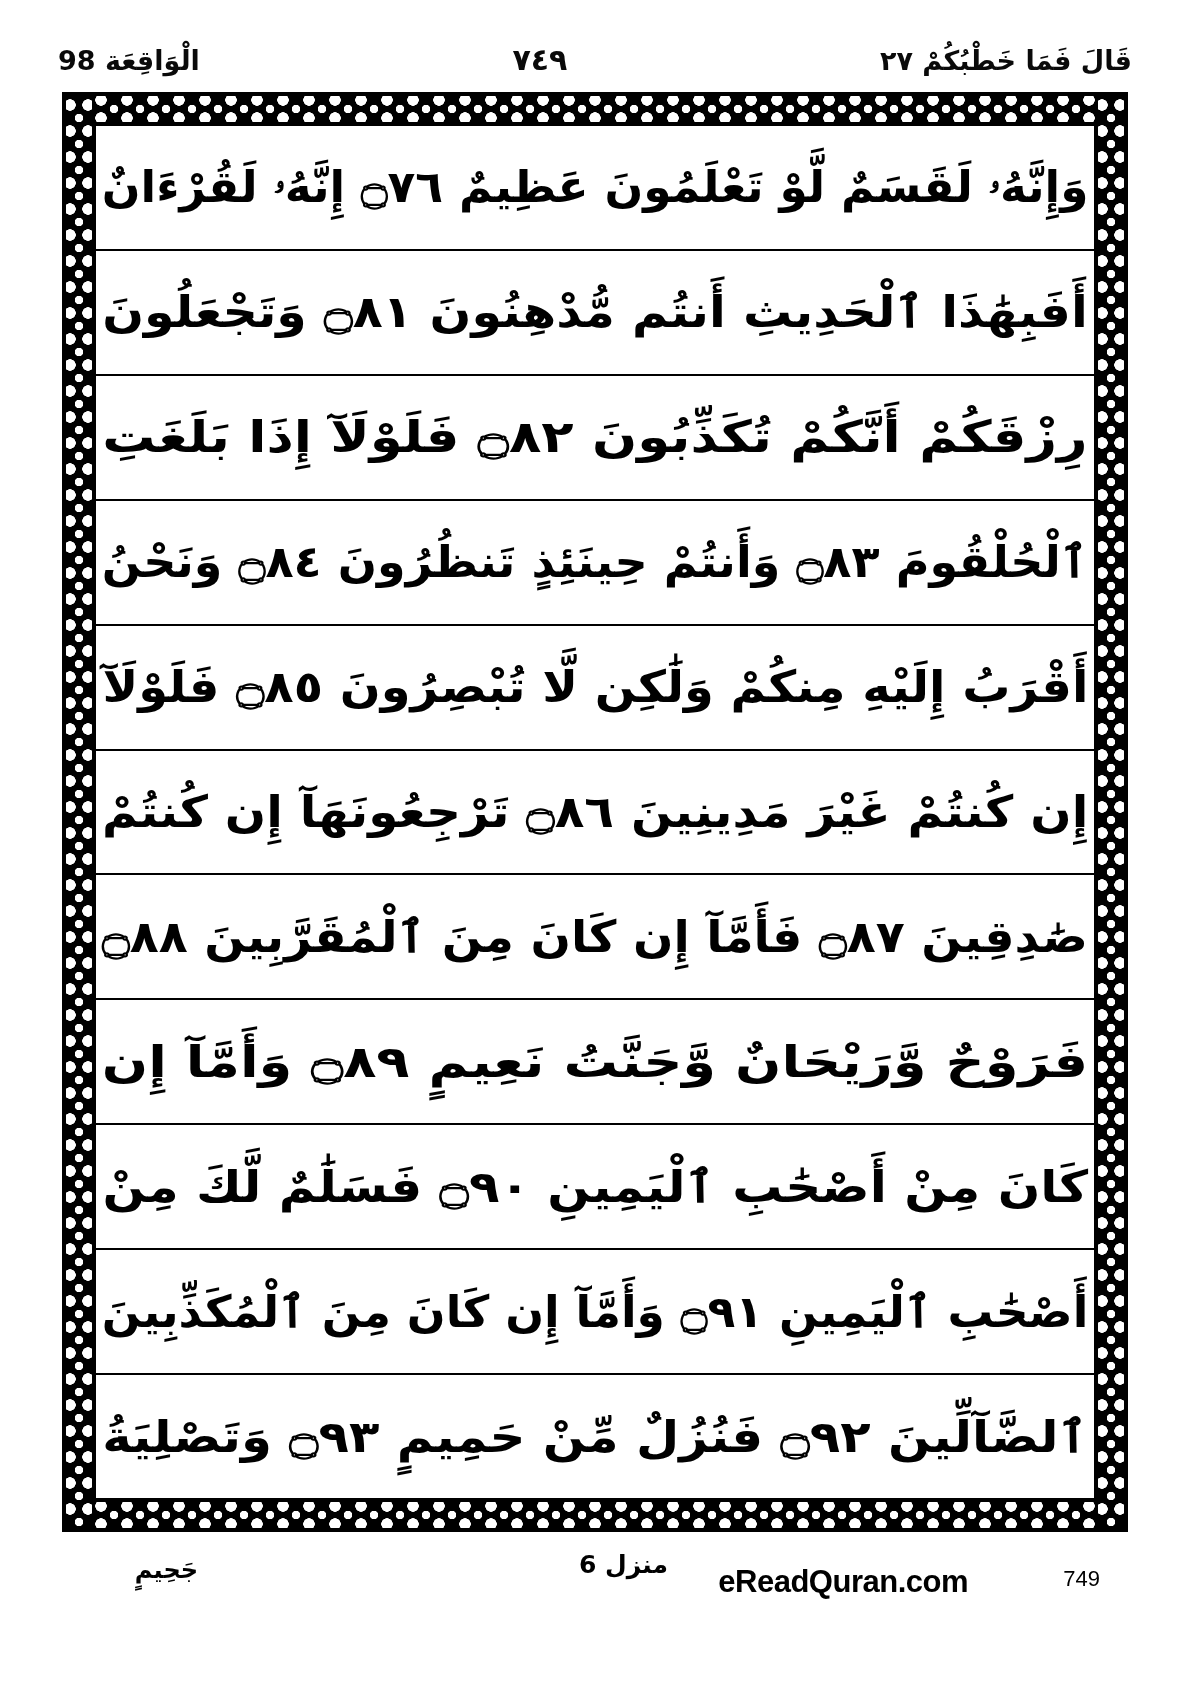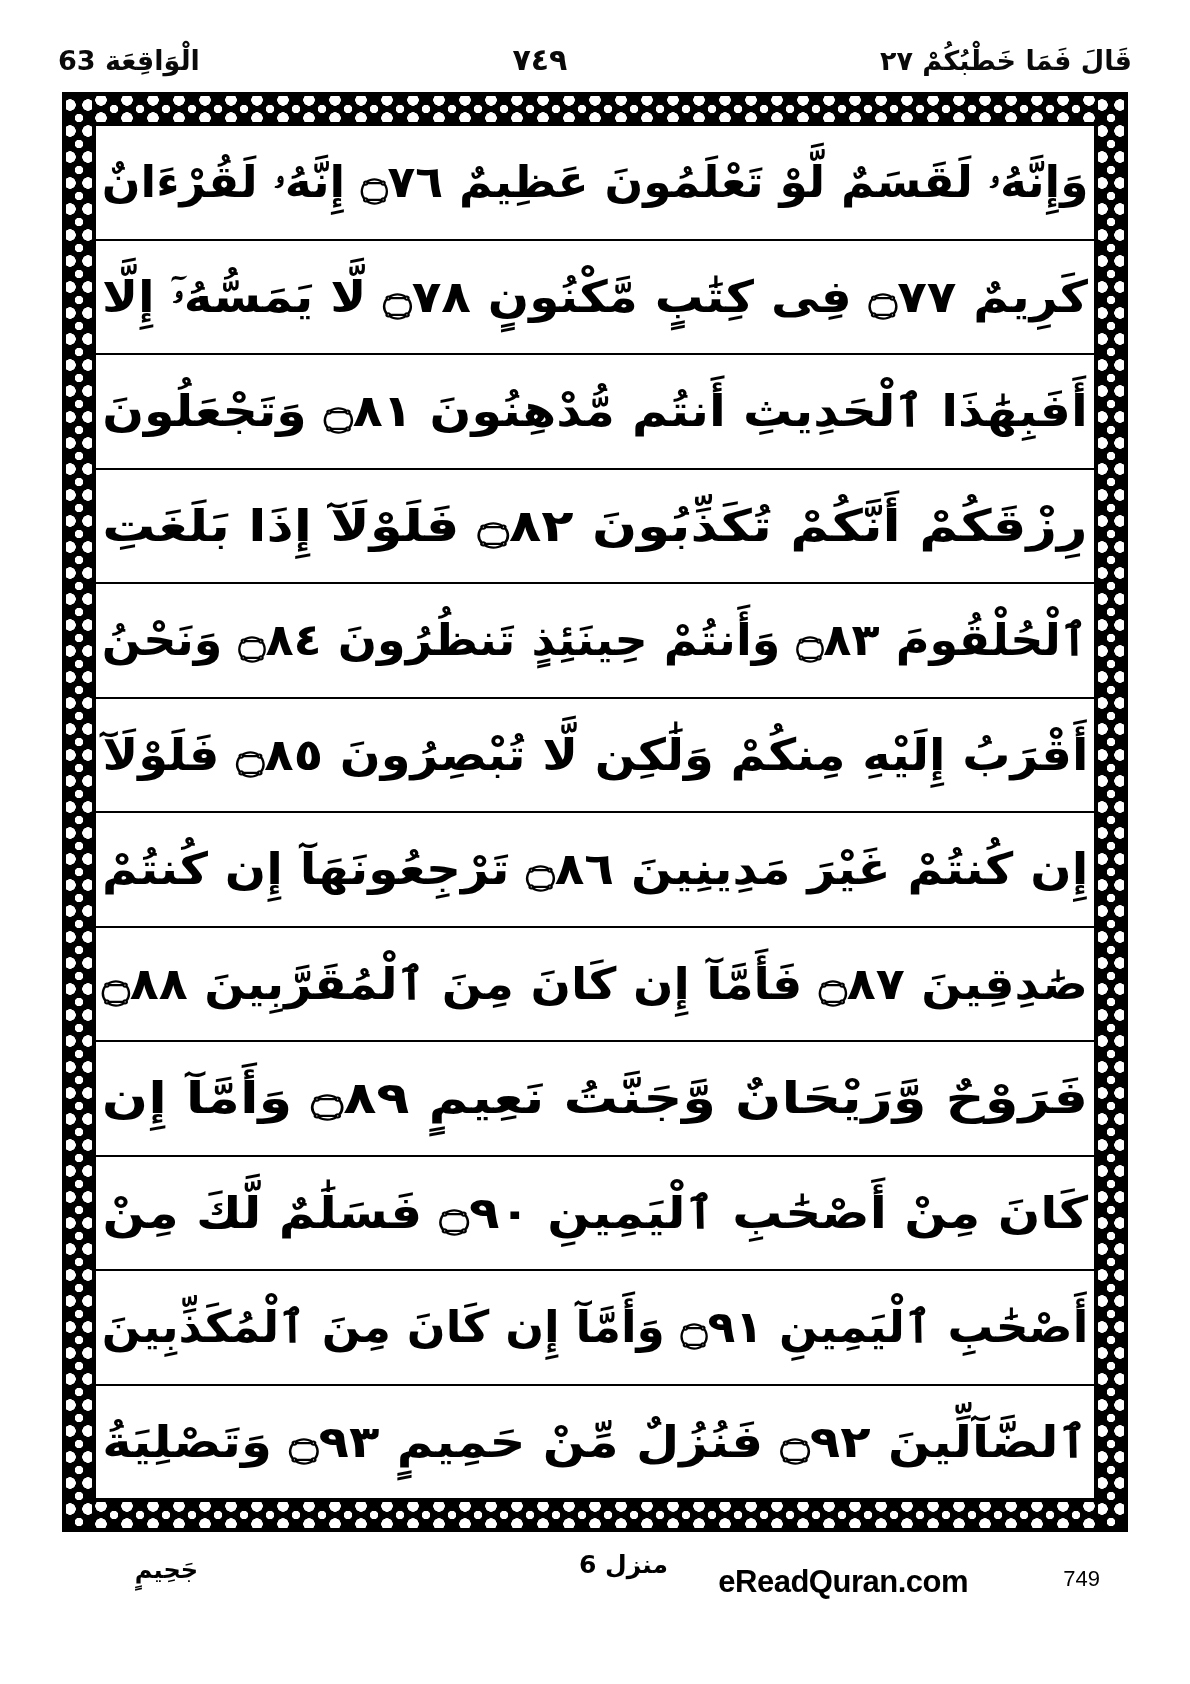--- a/index.html
+++ b/index.html
@@ -172,35 +172,32 @@
     direction: ltr;
     white-space: nowrap;
   }
 </style>
 </head>
 <body>
 
 <div id="page-header">
   <div class="hdr-text" id="hdr-juz">قَالَ فَمَا خَطْبُكُمْ ٢٧</div>
   <div class="hdr-text" id="hdr-page-number-arabic">٧٤٩</div>
-  <div class="hdr-text" id="hdr-surah">الْوَاقِعَة 63</div>
+  <div class="hdr-text" id="hdr-surah">الْوَاقِعَة 98</div>
 </div>
 
 <div id="quran-frame">
   <div class="orn-band orn-top"></div>
   <div class="orn-band orn-bottom"></div>
   <div class="orn-band orn-left"></div>
   <div class="orn-band orn-right"></div>
 
   <div id="text-panel">
     <div class="ayah-line">
       <span class="ayah-text" style="transform: scaleX(1.034);">وَإِنَّهُۥ لَقَسَمٌ لَّوْ تَعْلَمُونَ عَظِيمٌ ۝٧٦ إِنَّهُۥ لَقُرْءَانٌ</span>
-    </div>
-    <div class="ayah-line">
-      <span class="ayah-text" style="transform: scaleX(1.103);">كَرِيمٌ ۝٧٧ فِى كِتَٰبٍ مَّكْنُونٍ ۝٧٨ لَّا يَمَسُّهُۥٓ إِلَّا</span>
     </div>
     <div class="ayah-line">
       <span class="ayah-text" style="transform: scaleX(1.115);">أَفَبِهَٰذَا ٱلْحَدِيثِ أَنتُم مُّدْهِنُونَ ۝٨١ وَتَجْعَلُونَ</span>
     </div>
     <div class="ayah-line">
       <span class="ayah-text" style="transform: scaleX(1.205);">رِزْقَكُمْ أَنَّكُمْ تُكَذِّبُونَ ۝٨٢ فَلَوْلَآ إِذَا بَلَغَتِ</span>
     </div>
     <div class="ayah-line">
       <span class="ayah-text" style="transform: scaleX(1.047);">ٱلْحُلْقُومَ ۝٨٣ وَأَنتُمْ حِينَئِذٍ تَنظُرُونَ ۝٨٤ وَنَحْنُ</span>
     </div>

